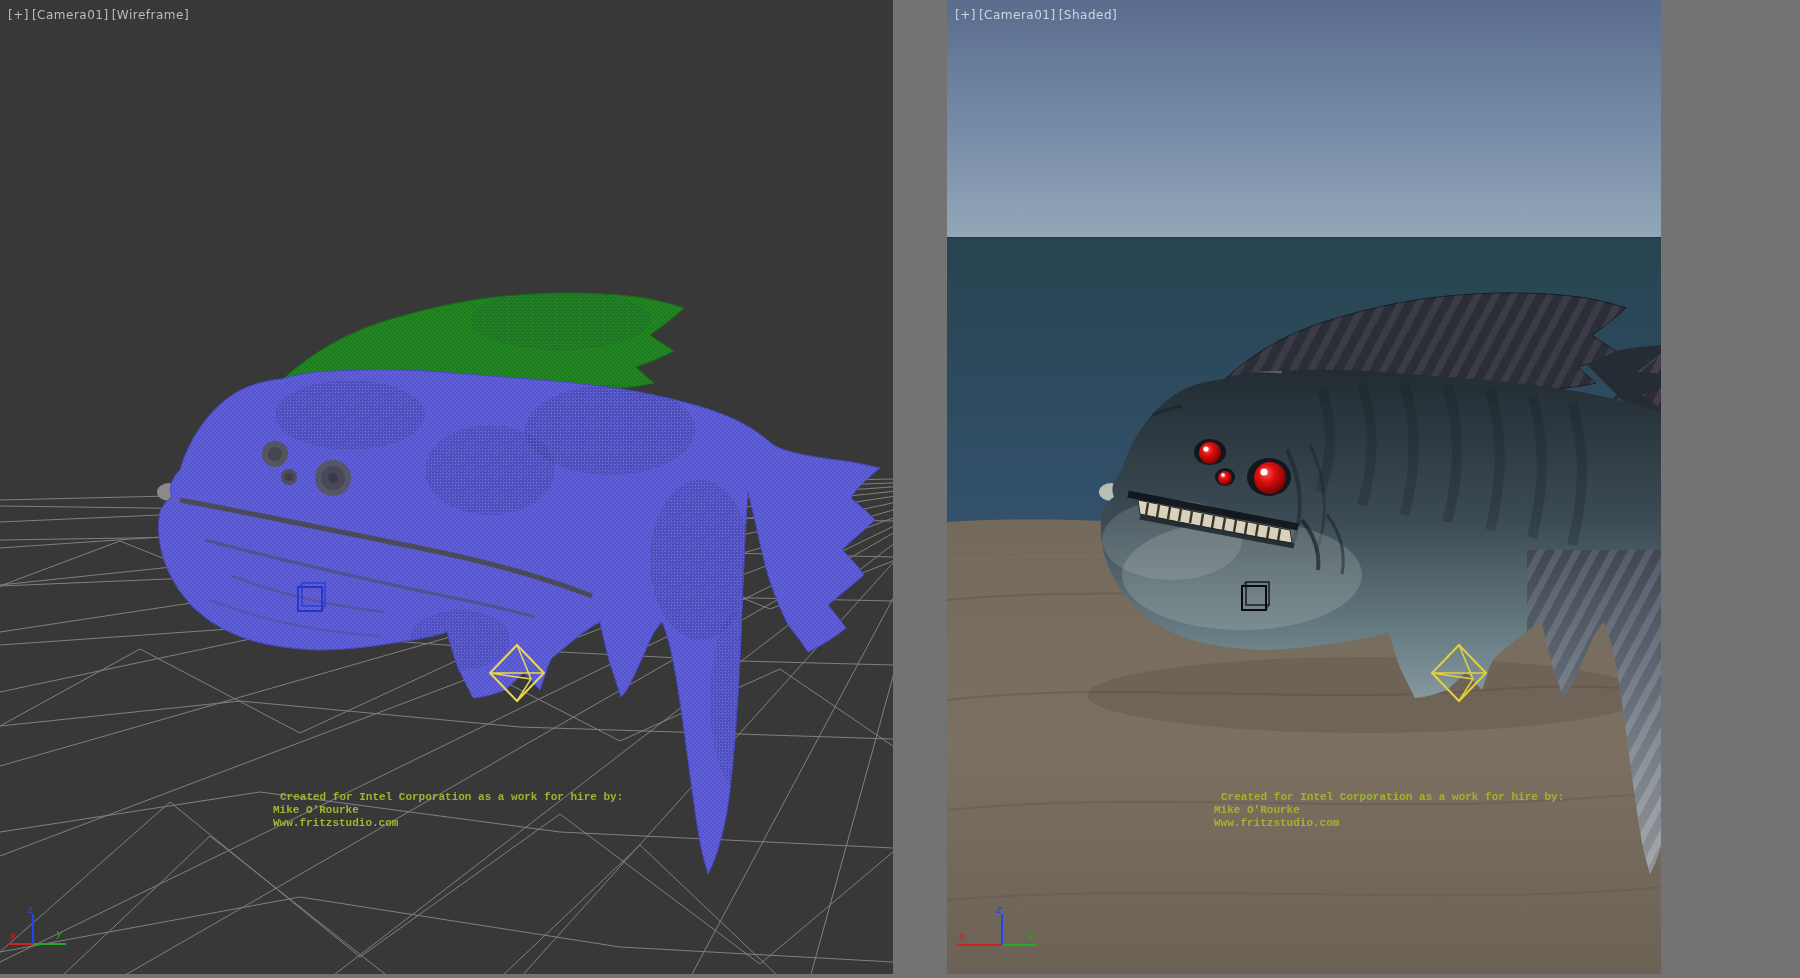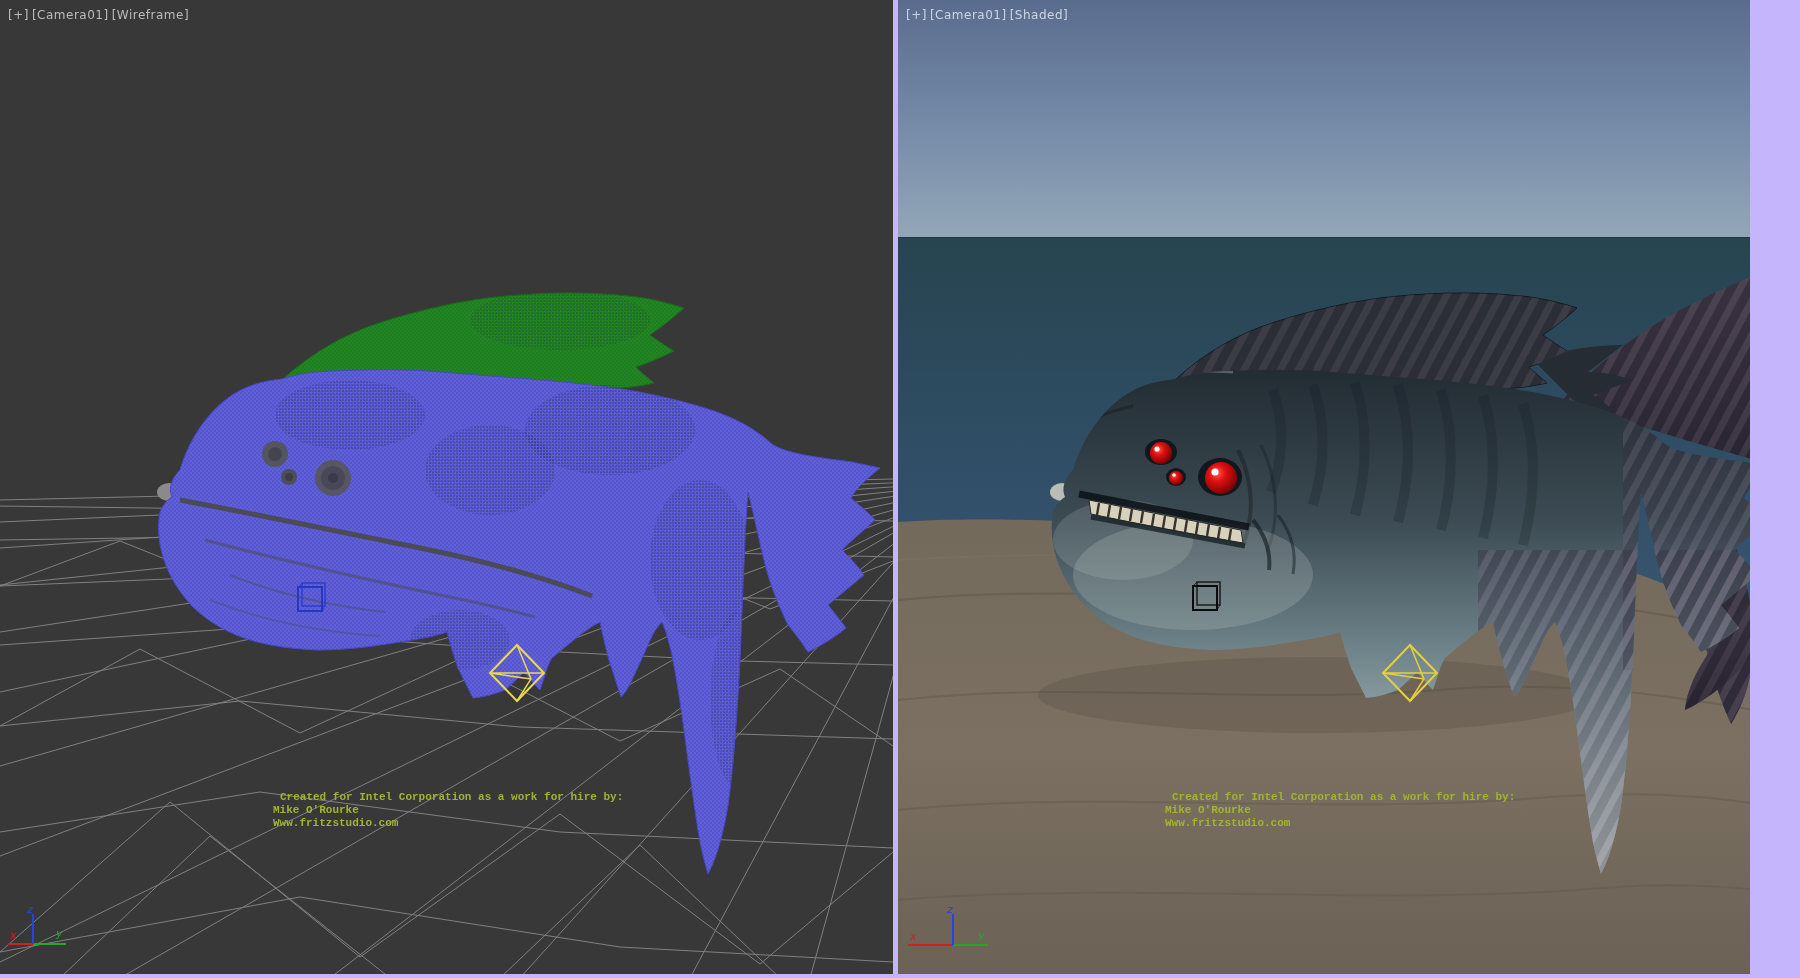--- a/index.html
+++ b/index.html
@@ -1,20 +1,20 @@
 <!DOCTYPE html>
 <html><head>
 <meta charset="utf-8">
 <style>
   html,body{margin:0;padding:0;background:#ffffff;}
-  .stage{position:relative;width:1800px;height:978px;background:#c4b5fd;overflow:hidden;
+  .stage{position:relative;width:1800px;height:978px;background:#737373;overflow:hidden;
          font-family:"Liberation Sans",sans-serif;}
   .viewport{position:absolute;top:0;height:974px;overflow:hidden;}
   .vp-left{left:0;width:893px;background:#383838;}
-  .vp-right{left:898px;width:852px;background:#5a6c8e;}
+  .vp-right{left:947px;width:714px;background:#5a6c8e;}
   .scene{position:absolute;left:0;top:0;display:block;}
   .vp-label{position:absolute;left:8px;top:8px;font-size:12px;letter-spacing:.5px;
             font-family:"DejaVu Sans",sans-serif;white-space:nowrap;user-select:none;}
   .vp-left .vp-label{color:#bcbcbc;}
   .vp-right .vp-label{color:#ccd6e2;}
   .vp-label span{margin-right:3px;cursor:pointer;}
   .watermark{position:absolute;font-family:Liberation Mono, monospace;font-size:11px;
              font-weight:bold;line-height:13px;color:#a2b42e;white-space:nowrap;}
   .vp-left .watermark{left:273px;top:791px;}
   .vp-right .watermark{left:267px;top:791px;}

